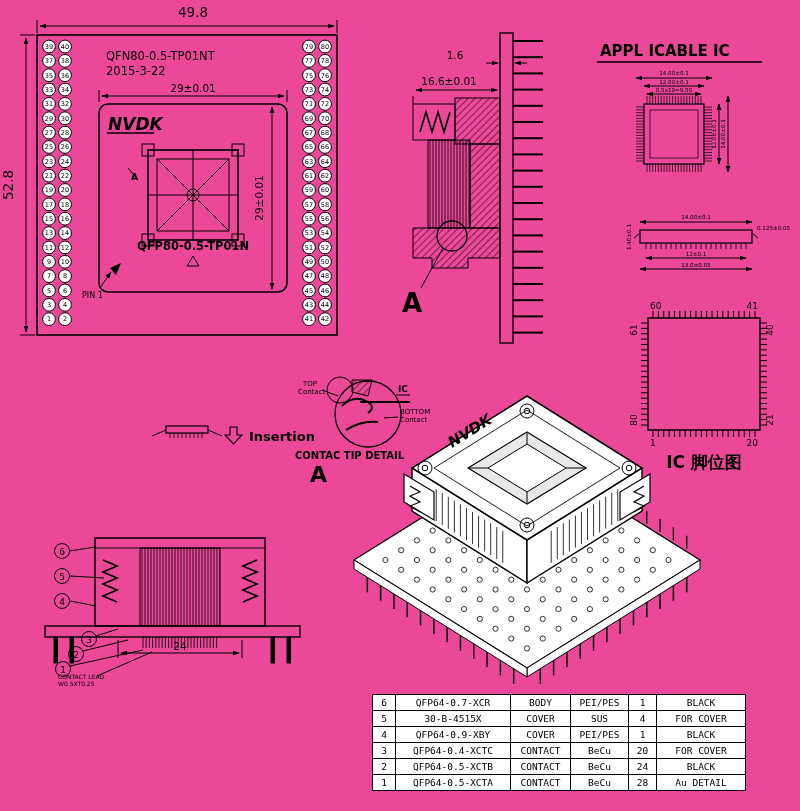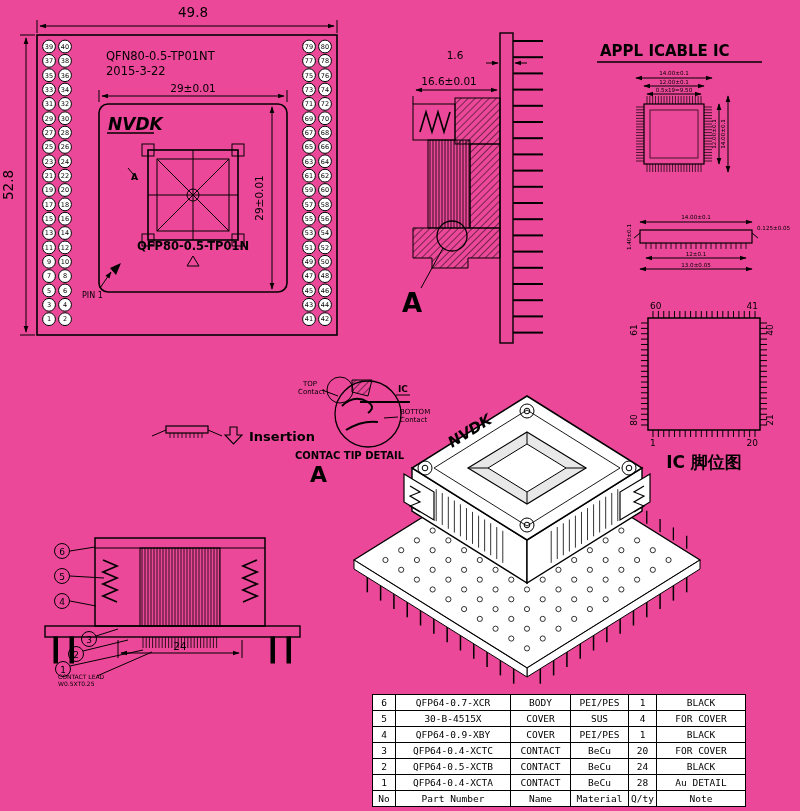--- a/index.html
+++ b/index.html
@@ -860,30 +860,22 @@
         <tr>
           <td>2</td>
           <td>QFP64-0.5-XCTB</td>
           <td>CONTACT</td>
           <td>BeCu</td>
           <td>24</td>
           <td>BLACK</td>
         </tr>
         <tr>
           <td>1</td>
-          <td>QFP64-0.4-XCTA</td>
+          <td>QFP64-0.5-XCTA</td>
           <td>CONTACT</td>
           <td>BeCu</td>
           <td>28</td>
           <td>Au DETAIL</td>
         </tr>
-        <tr>
-          <td>No</td>
-          <td>Part Number</td>
-          <td>Name</td>
-          <td>Material</td>
-          <td>Q/ty</td>
-          <td>Note</td>
-        </tr>
       </tbody>
 </table>
 
 </div>
 
 </body></html>

